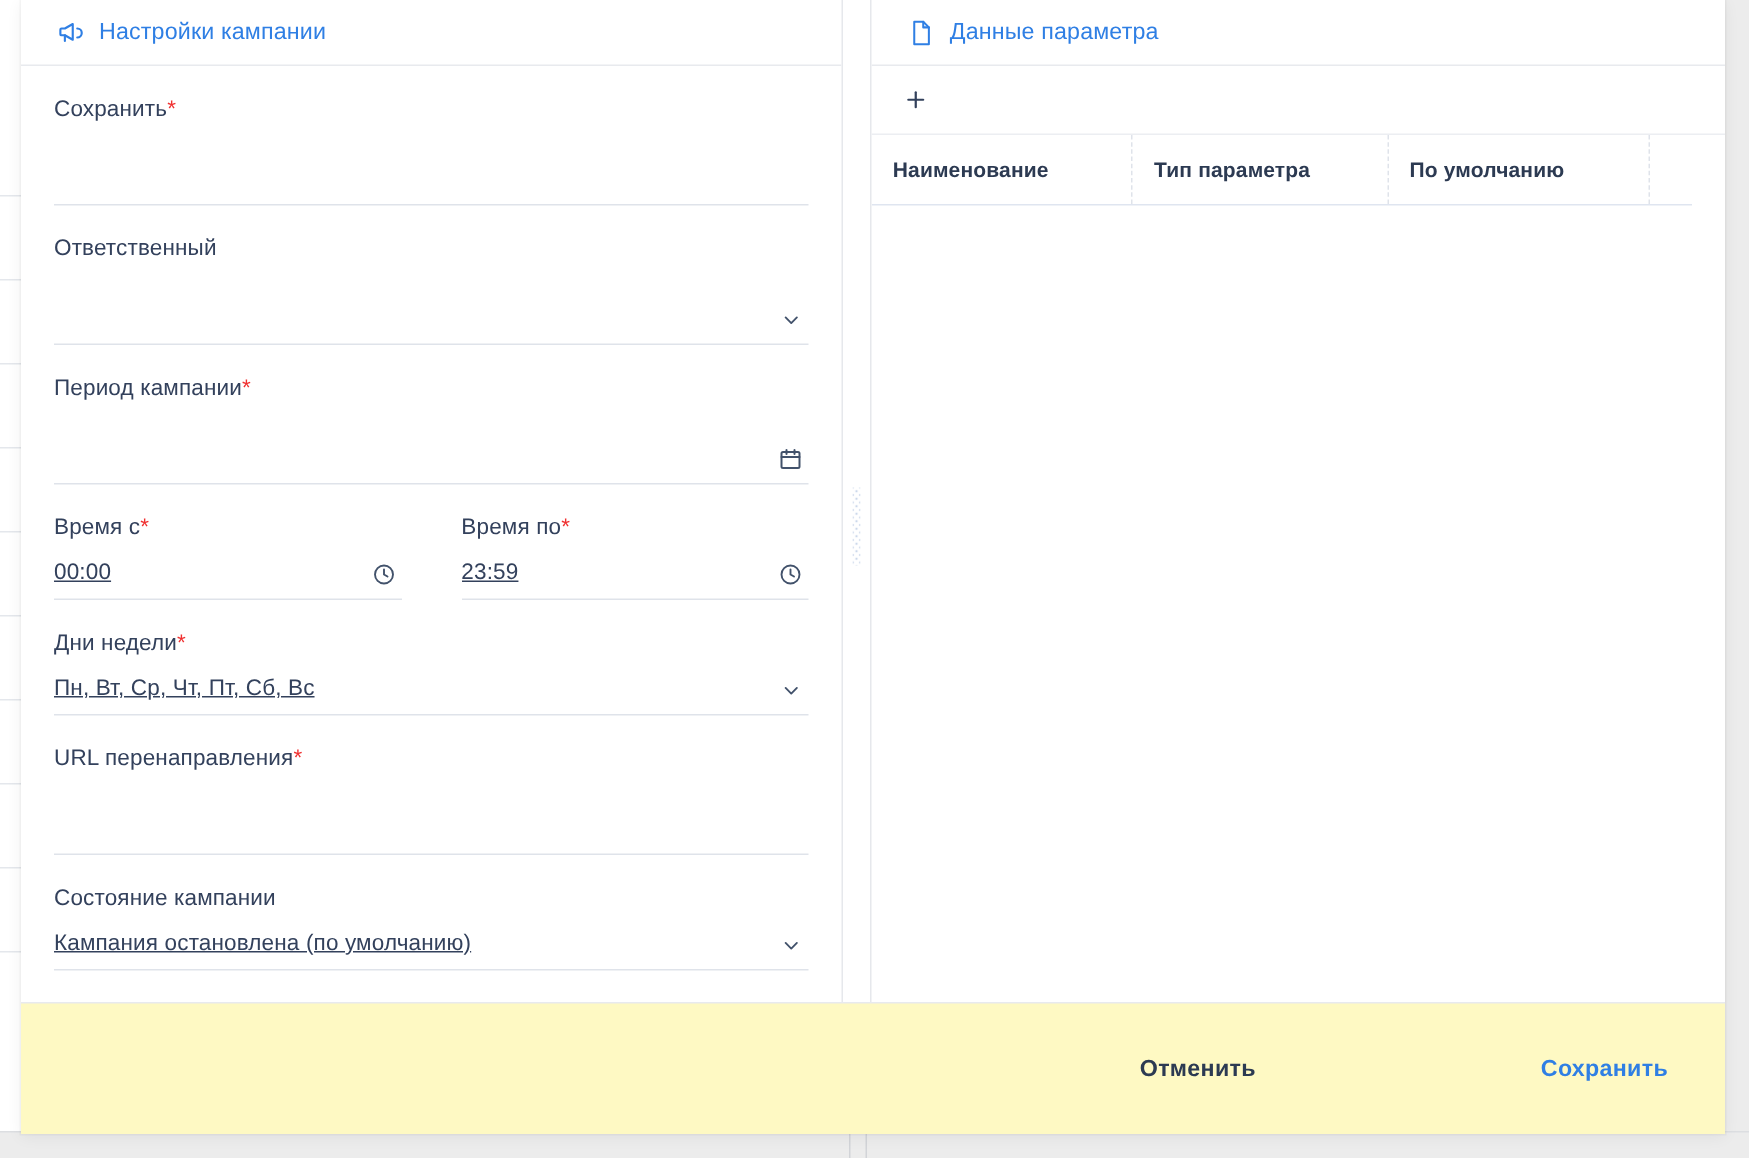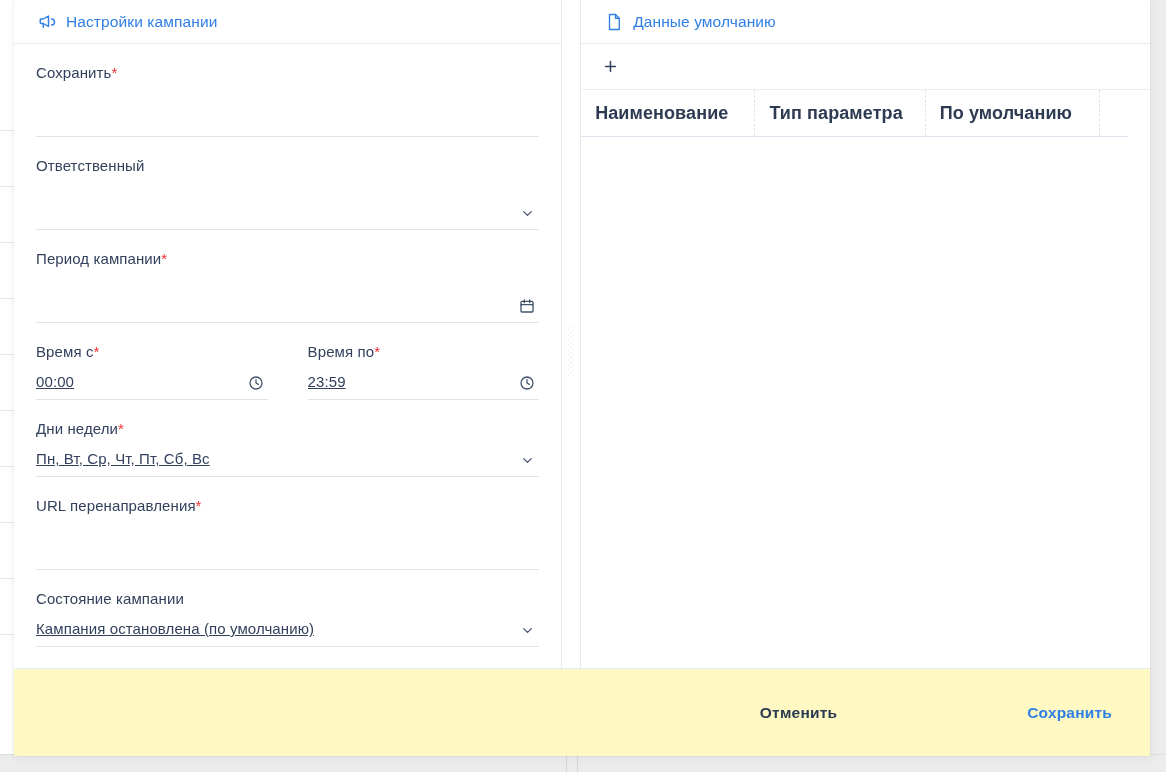--- a/index.html
+++ b/index.html
@@ -223,21 +223,21 @@
     min-height: 0;
     overflow: hidden;
   }
   .table-head {
     display: flex;
     height: 46px;
     border-bottom: 1px solid #dfe5f0;
     margin-right: 22px;
   }
   .th {
-    font-size: 18px;
+    font-size: 14px;
     font-weight: bold;
     color: #2c3a52;
     display: flex;
     align-items: center;
     padding: 0 14px;
     box-sizing: border-box;
     border-right: 1px dashed #dfe3ea;
     white-space: nowrap;
     letter-spacing: .1px;
   }
@@ -433,21 +433,21 @@
 
     <section class="panel" id="panel-right">
 
       <header class="panel-header">
         <span class="ph-icon">
           <svg width="16" height="18" viewBox="0 0 20 24" fill="none" stroke="#2f7fe4" stroke-width="1.8" stroke-linecap="round" stroke-linejoin="round">
             <path d="M4 2h8l5 5v15H4z"></path>
             <path d="M12 2v5h5"></path>
           </svg>
         </span>
-        <span class="ph-title">Данные умолчанию</span>
+        <span class="ph-title">Данные параметра</span>
       </header>
 
       <div id="right-toolbar">
         <button id="add-param-button">
           <span>
             <svg width="17" height="17" viewBox="0 0 24 24" fill="none" stroke="#33415c" stroke-width="2.1" stroke-linecap="round">
               <path d="M12 5v14"></path>
               <path d="M5 12h14"></path>
             </svg>
           </span>

